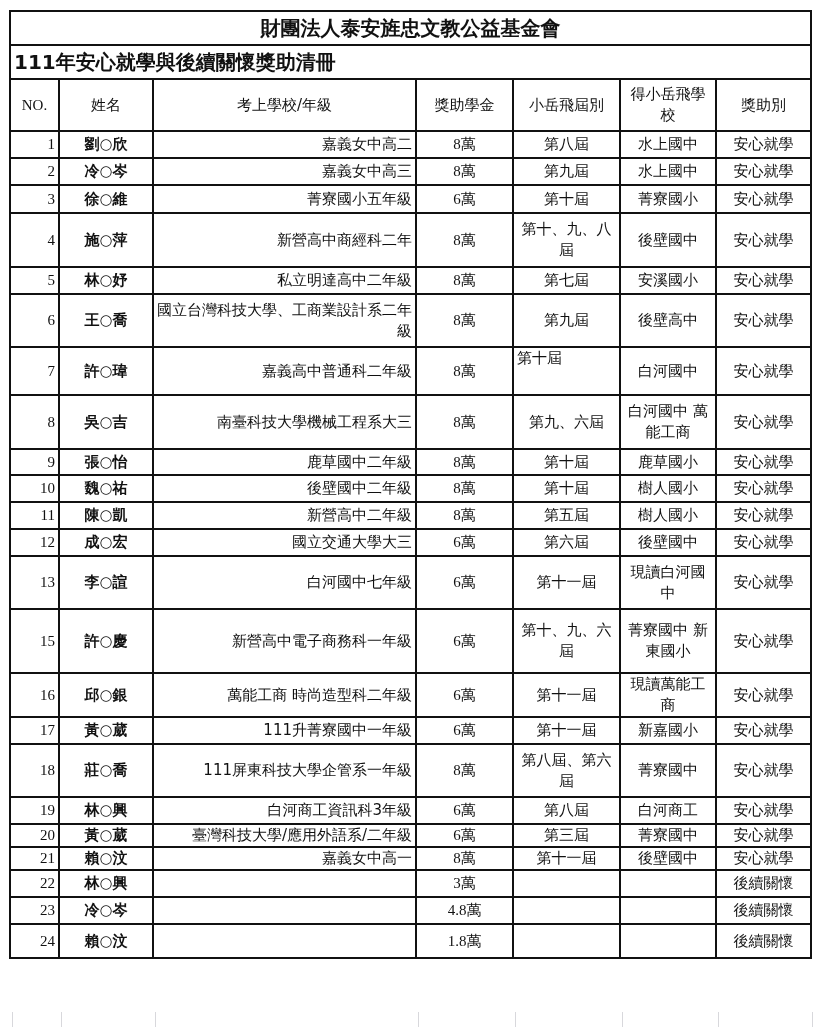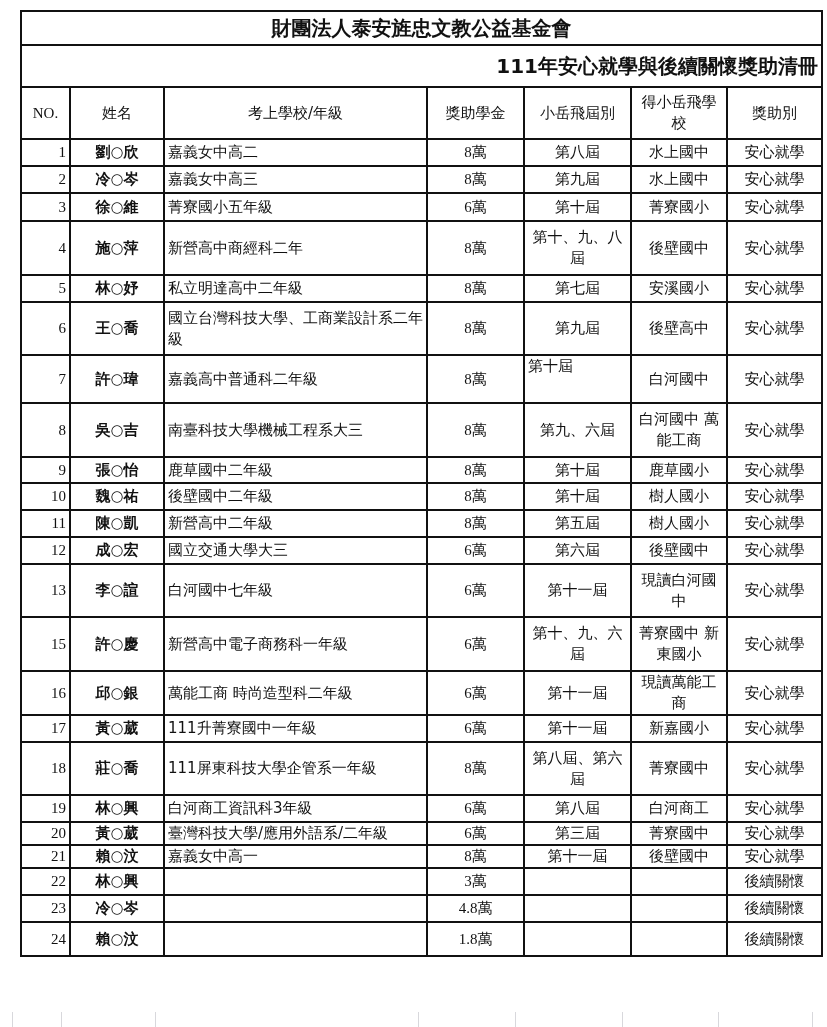--- a/index.html
+++ b/index.html
@@ -1,27 +1,27 @@
 <!DOCTYPE html>
 <html><head>
   <meta charset="utf-8">
   <style>
     html, body { margin: 0; padding: 0; background: #ffffff; }
     body { width: 827px; height: 1027px; position: relative; overflow: hidden;
            font-family: "DejaVu Sans", "Liberation Sans", sans-serif; color: #111; }
-    .sheet { position: absolute; left: 20px; top: 10px; width: 801px; }
+    .sheet { position: absolute; left: 9px; top: 10px; width: 801px; }
     table { border-collapse: collapse; width: 801px; table-layout: fixed; }
     td, th { border: 2px solid #111; padding: 0 3px; font-size: 15px; line-height: 21px;
              vertical-align: middle; box-sizing: border-box; }
     .title { height: 34px; text-align: center; font-size: 20px; font-weight: bold; }
-    .subtitle { height: 42px; text-align: right; font-size: 20px; font-weight: bold; }
+    .subtitle { height: 34px; text-align: left; font-size: 20px; font-weight: bold; }
     th { height: 52px; font-weight: normal; font-size: 15px; text-align: center; }
     .num { text-align: right; font-family: "Liberation Serif", serif; font-size: 15px; }
     .name { text-align: center; font-weight: bold; }
-    .school { text-align: left; }
+    .school { text-align: right; }
     .amount { text-align: center; font-family: "Liberation Serif", serif; }
     .session { text-align: center; }
     .session.top { vertical-align: top; text-align: left; }
     .prevschool { text-align: center; }
     .type { text-align: center; }
     .filler { position: absolute; left: 12px; top: 1012px; width: 801px; height: 15px; }
     .filler span { position: absolute; top: 0; width: 1px; height: 15px; background: #d8d8dc; }
   </style>
 </head>
 <body>
@@ -165,21 +165,21 @@
         </tr>
         <tr style="height: 53px;">
           <td class="num">13</td>
           <td class="name">李○諠</td>
           <td class="school">白河國中七年級</td>
           <td class="amount">6萬</td>
           <td class="session">第十一屆</td>
           <td class="prevschool">現讀白河國中</td>
           <td class="type">安心就學</td>
         </tr>
-        <tr style="height: 54px;">
+        <tr style="height: 64px;">
           <td class="num">15</td>
           <td class="name">許○慶</td>
           <td class="school">新營高中電子商務科一年級</td>
           <td class="amount">6萬</td>
           <td class="session">第十、九、六屆</td>
           <td class="prevschool">菁寮國中 新東國小</td>
           <td class="type">安心就學</td>
         </tr>
         <tr style="height: 40px;">
           <td class="num">16</td>

